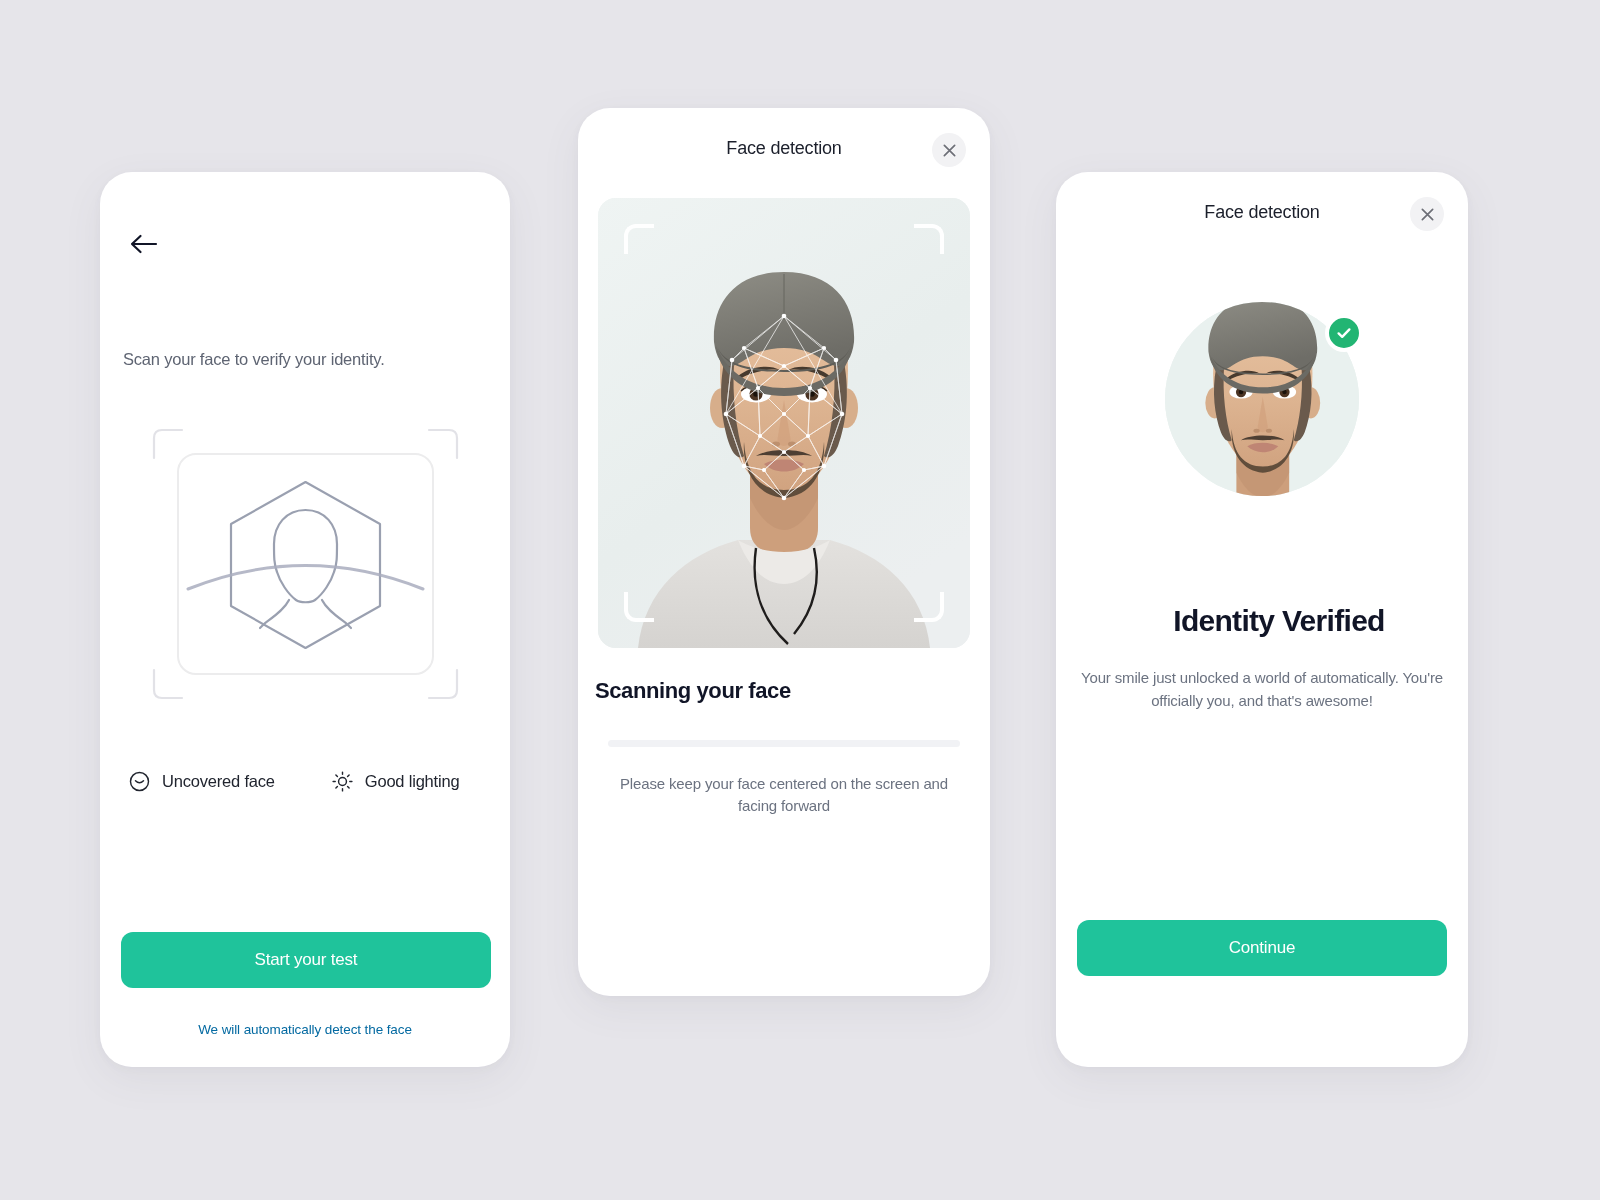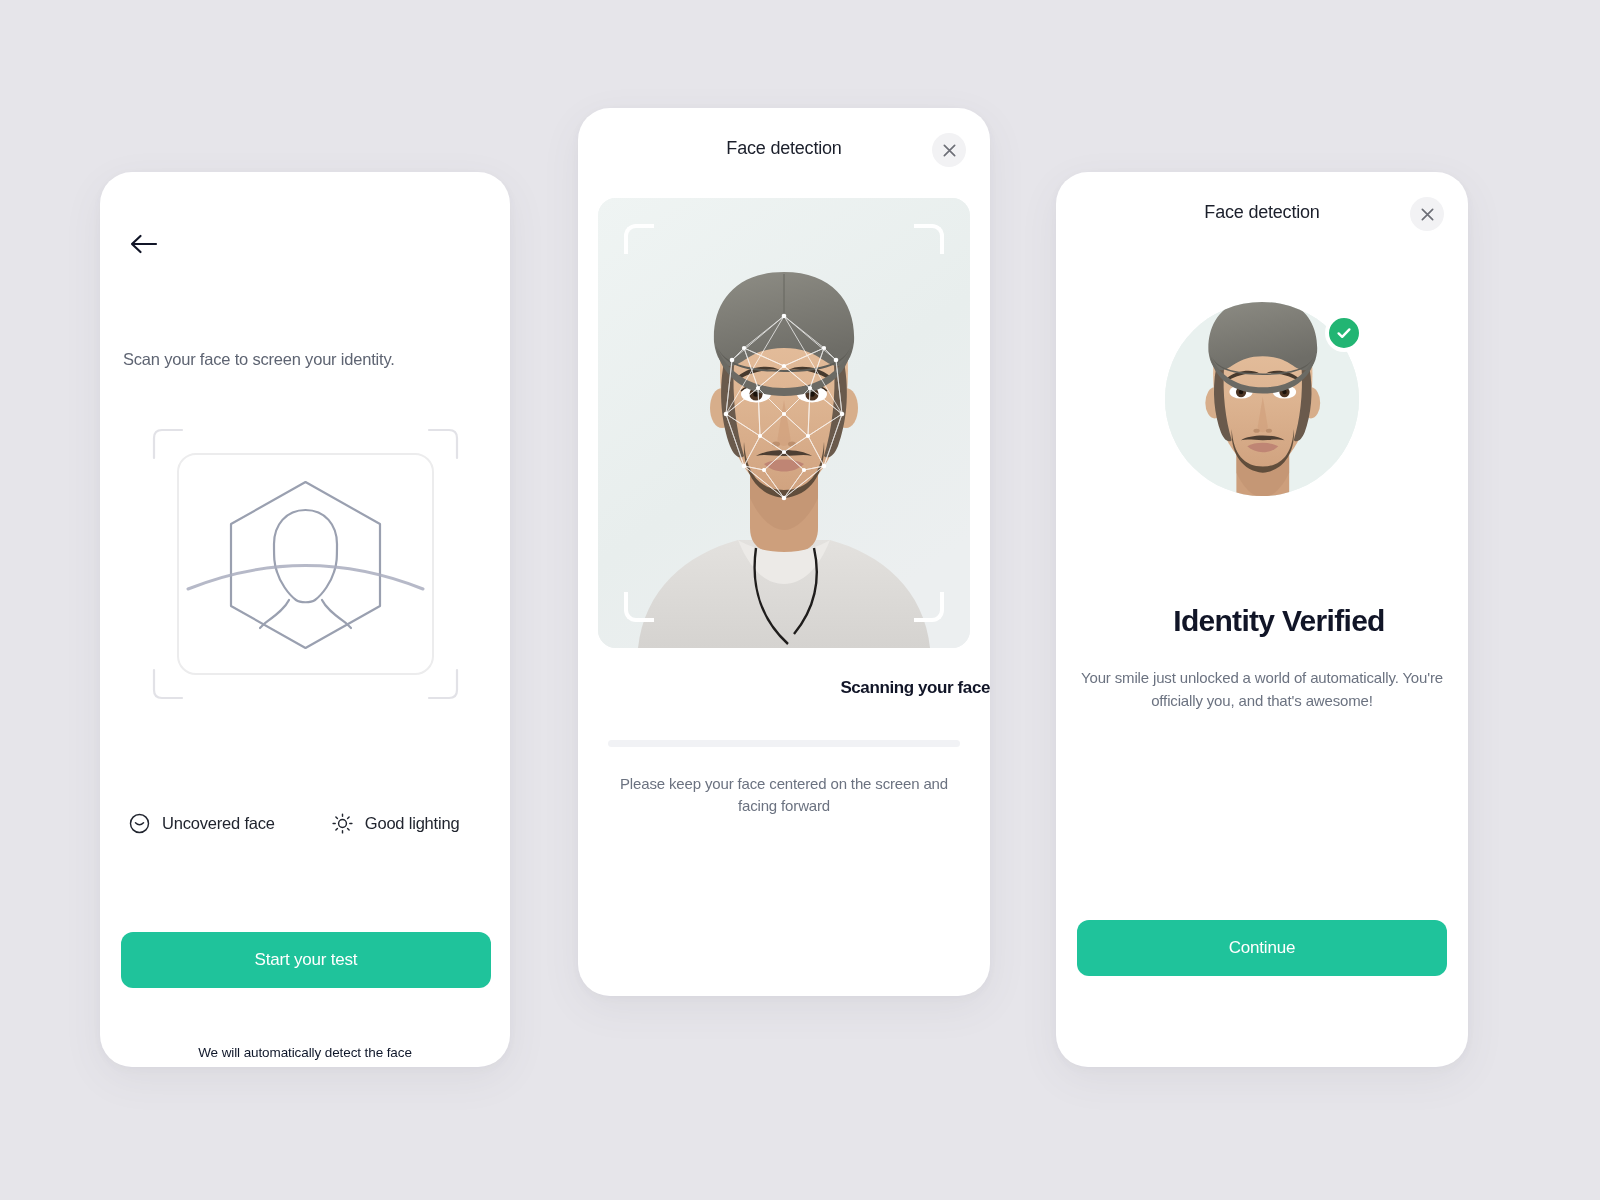--- a/index.html
+++ b/index.html
@@ -42,39 +42,39 @@
     font-size: 16.5px; color: #5e6472; letter-spacing: -0.2px;
   }
   .illus-wrap {
     position: absolute; left: 48px; top: 252px;
     width: 315px; height: 280px;
   }
   .illus-wrap svg { width: 100%; height: 100%; display: block; }
 
   .features {
     position: absolute; left: 28px; top: 598px;
-    width: 360px; display: flex; gap: 56px; align-items: center; margin-top: 42px;
+    width: 360px; display: flex; gap: 56px; align-items: center;
   }
   .feature { display: flex; align-items: center; gap: 11px; }
   .feature .flabel { font-size: 16.5px; color: #21252f; letter-spacing: -0.2px; }
 
   .cta {
     position: absolute; left: 21px;
     width: 370px; height: 56px;
     background: #1fc39b; color: #ffffff;
     border: none; border-radius: 12px;
     font-family: "Liberation Sans", sans-serif;
     font-size: 17px; letter-spacing: -0.2px;
     display: flex; align-items: center; justify-content: center;
     cursor: pointer;
   }
   #start-life-test-button { top: 760px; }
   .c1-foot {
-    position: absolute; left: 0; top: 873px; width: 410px;
-    text-align: center; font-size: 13.5px; color: #0f172a; letter-spacing: -0.1px;
+    position: absolute; left: 0; top: 850px; width: 410px;
+    text-align: center; font-size: 13.5px; color: #0369a1; letter-spacing: -0.1px;
   }
 
   
   .sheet-head {
     position: absolute; left: 0; top: 0; width: 100%; height: 86px;
   }
   .sheet-title {
     position: absolute; left: 0; right: 0; top: 30px;
     text-align: center; font-size: 18px; color: #1b1f2b; letter-spacing: -0.2px;
   }
@@ -97,22 +97,22 @@
   .corner {
     position: absolute; width: 30px; height: 30px;
     border-color: #ffffff; border-style: solid; border-width: 0;
   }
   .corner.tl { left: 26px; top: 26px;  border-left-width: 4px; border-top-width: 4px;  border-top-left-radius: 12px; }
   .corner.tr { right: 26px; top: 26px; border-right-width: 4px; border-top-width: 4px; border-top-right-radius: 12px; }
   .corner.bl { left: 26px; bottom: 26px;  border-left-width: 4px; border-bottom-width: 4px;  border-bottom-left-radius: 12px; }
   .corner.br { right: 26px; bottom: 26px; border-right-width: 4px; border-bottom-width: 4px; border-bottom-right-radius: 12px; }
 
   .c2-status {
-    position: absolute; left: 0; top: 570px; width: 100%;
-    text-align: right; font-size: 17px; font-weight: bold;
+    position: absolute; left: 17px; top: 570px; width: 100%;
+    text-align: left; font-size: 22px; font-weight: bold;
     color: #111527; letter-spacing: -0.4px;
   }
   .progress-track {
     position: absolute; left: 30px; top: 632px;
     width: 352px; height: 7px; border-radius: 4px;
     background: #f1f2f5;
   }
   .progress-fill { height: 100%; border-radius: 4px; background: #e6e8ee; }
   .c2-hint {
     position: absolute; left: 30px; top: 665px; width: 352px;
@@ -155,21 +155,21 @@
 <div class="stage">
 
   <section class="phone" id="card-scan">
 
     <div class="back-btn">
       <svg width="30" height="22" viewBox="0 0 30 22">
         <path d="M11.5 3 L3 11 L11.5 19 M3 11 H27" fill="none" stroke="#111527" stroke-width="2.2" stroke-linecap="round" stroke-linejoin="round"></path>
       </svg>
     </div>
 
-    <p class="c1-sub">Scan your face to screen your identity.</p>
+    <p class="c1-sub">Scan your face to verify your identity.</p>
 
     <div class="illus-wrap">
       <svg viewBox="0 0 315 280">
 
         <g fill="none" stroke="#e2e2e7" stroke-width="2.2" stroke-linecap="round">
           <path d="M6 34 V14 Q6 6 14 6 H34"></path>
           <path d="M309 34 V14 Q309 6 301 6 H281"></path>
           <path d="M6 246 V266 Q6 274 14 274 H34"></path>
           <path d="M309 246 V266 Q309 274 301 274 H281"></path>
         </g>

